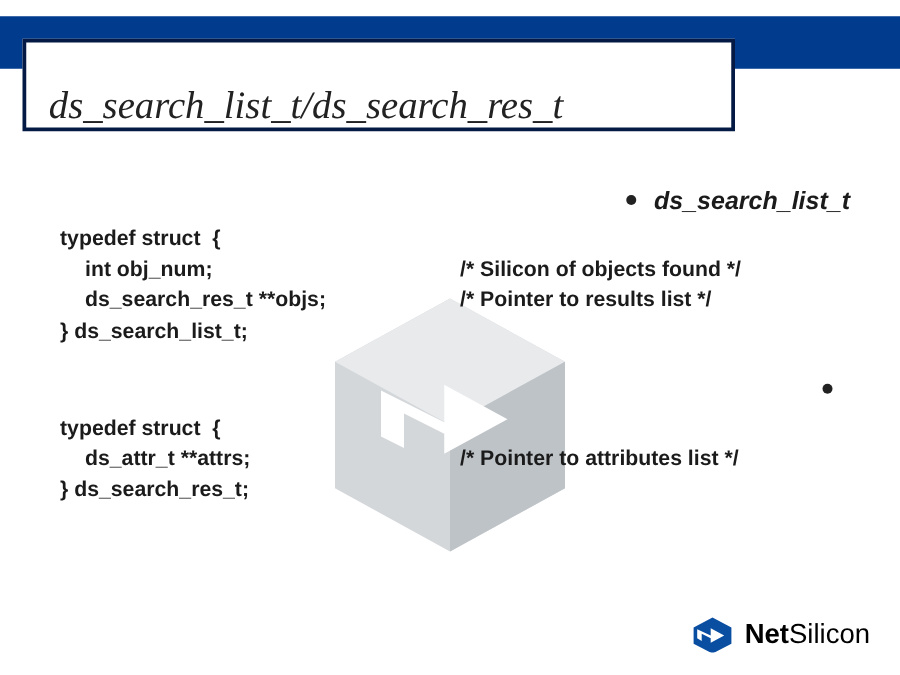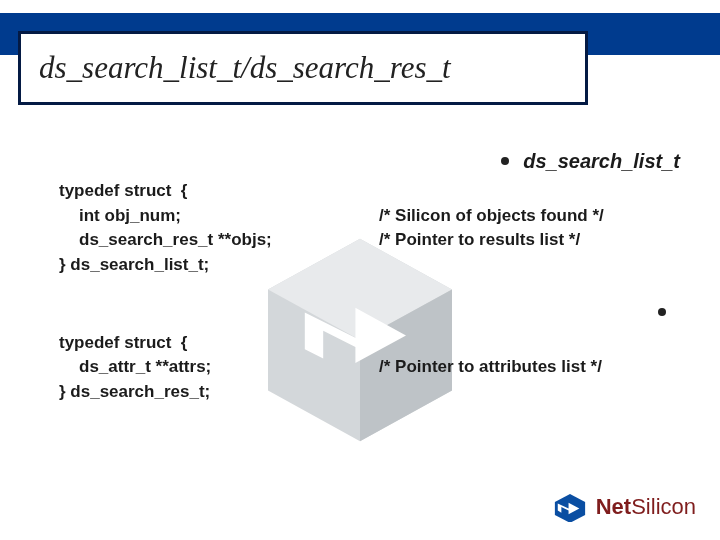--- a/index.html
+++ b/index.html
@@ -23,21 +23,21 @@
   .title-box {
     position: absolute;
     top: 31px;
     left: 18px;
     width: 570px;
     height: 74px;
     background: #fff;
     border: 3px solid #041a44;
     box-sizing: border-box;
     display: flex;
-    align-items: center;
+    align-items: flex-end;
     padding-left: 18px;
   }
   .title-text {
     font-size: 31px;
     font-style: italic;
     color: #222;
     font-family: "Times New Roman", Times, serif;
   }
   .content {
     position: absolute;
@@ -69,21 +69,20 @@
     display: flex;
     font-size: 17px;
     font-weight: bold;
     color: #1b1b1b;
     line-height: 1.45;
     font-family: Arial, Helvetica, sans-serif;
   }
   .code-left {
     width: 300px;
     white-space: pre;
-    margin-left: 11px;
   }
   .code-right {
     flex: 1;
     white-space: pre;
   }
   .indent1 { padding-left: 8px; }
   .indent2 { padding-left: 28px; }
   .watermark {
     position: absolute;
     top: 225px;
@@ -101,21 +100,21 @@
     align-items: center;
     gap: 8px;
   }
   .logo-mark {
     width: 36px;
     height: 30px;
   }
   .logo-text {
     font-size: 22px;
     font-weight: bold;
-    color: #7f1d1d;
+    color: #000000;
     font-family: Arial, Helvetica, sans-serif;
   }
   .logo-text .thin { font-weight: normal; }
 </style>
 </head>
 <body>
 
 <div class="top-band"></div>
 
 <div class="title-box">

